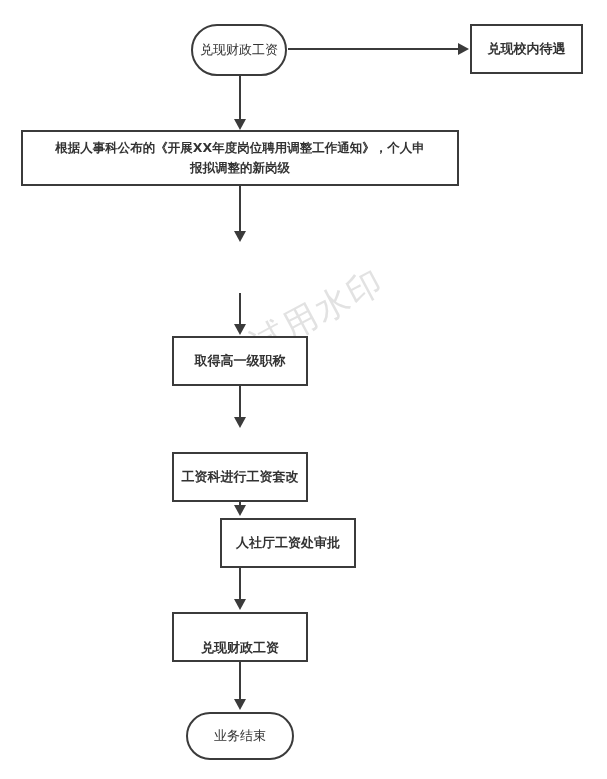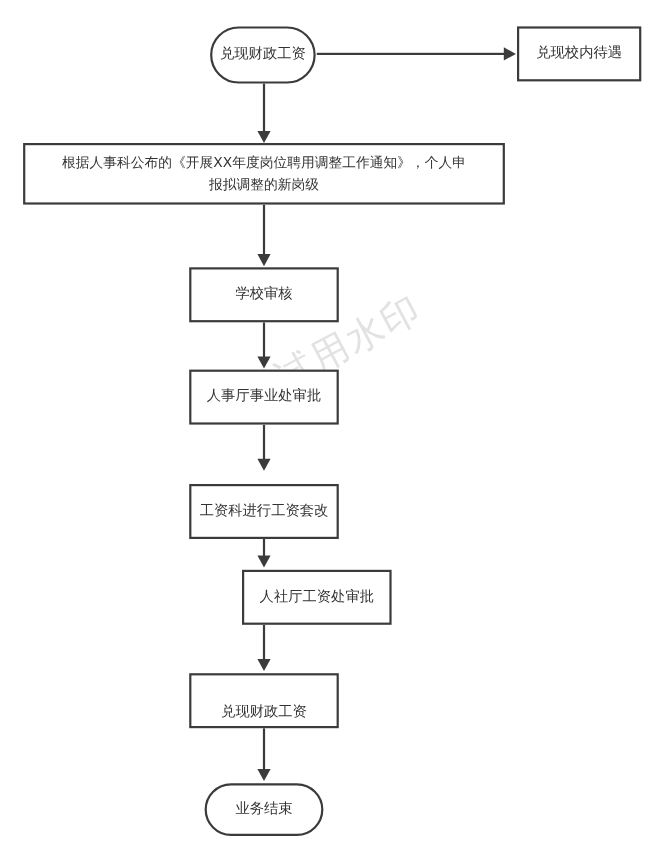--- a/index.html
+++ b/index.html
@@ -48,20 +48,21 @@
     color: #333333;
     font-size: 13px;
     line-height: 1.45;
     padding: 2px 7px;
   }
   .node.terminator {
     border-radius: 26px;
   }
   .node.process {
     border-radius: 0;
+    font-weight: bold;
   }
   .node.wide {
     font-size: 12.5px;
     line-height: 1.6;
     padding: 4px 29px;
   }
   .node-label {
     display: block;
   }
   
@@ -127,29 +128,26 @@
   </div>
 
   <div class="node process" style="left:470px; top:24px; width:113px; height:50px;">
     <span class="node-label">兑现校内待遇</span>
   </div>
 
   <div class="node process wide" style="left:21px; top:130px; width:438px; height:56px;">
     <span class="node-label">根据人事科公布的《开展XX年度岗位聘用调整工作通知》，个人申报拟调整的新岗级</span>
   </div>
 
-  <div class="node process" style="left:172px; top:243px; width:136px; height:50px;">
-    <span class="node-label">学校审核</span>
+
+  <div class="node process" style="left:172px; top:336px; width:136px; height:50px;">
+    <span class="node-label">取得高一级职称</span>
   </div>
 
-  <div class="node process" style="left:172px; top:336px; width:136px; height:50px;">
-    <span class="node-label">人事厅事业处审批</span>
-  </div>
-
-  <div class="node process" style="left:172px; top:440px; width:136px; height:50px;">
+  <div class="node process" style="left:172px; top:452px; width:136px; height:50px;">
     <span class="node-label">工资科进行工资套改</span>
   </div>
 
   <div class="node process" style="left:172px; top:518px; width:136px; height:50px;margin-left:48px;">
     <span class="node-label">人社厅工资处审批</span>
   </div>
 
   <div class="node process" style="left:172px; top:612px; width:136px; height:50px;align-items:flex-end;">
     <span class="node-label">兑现财政工资</span>
   </div>

